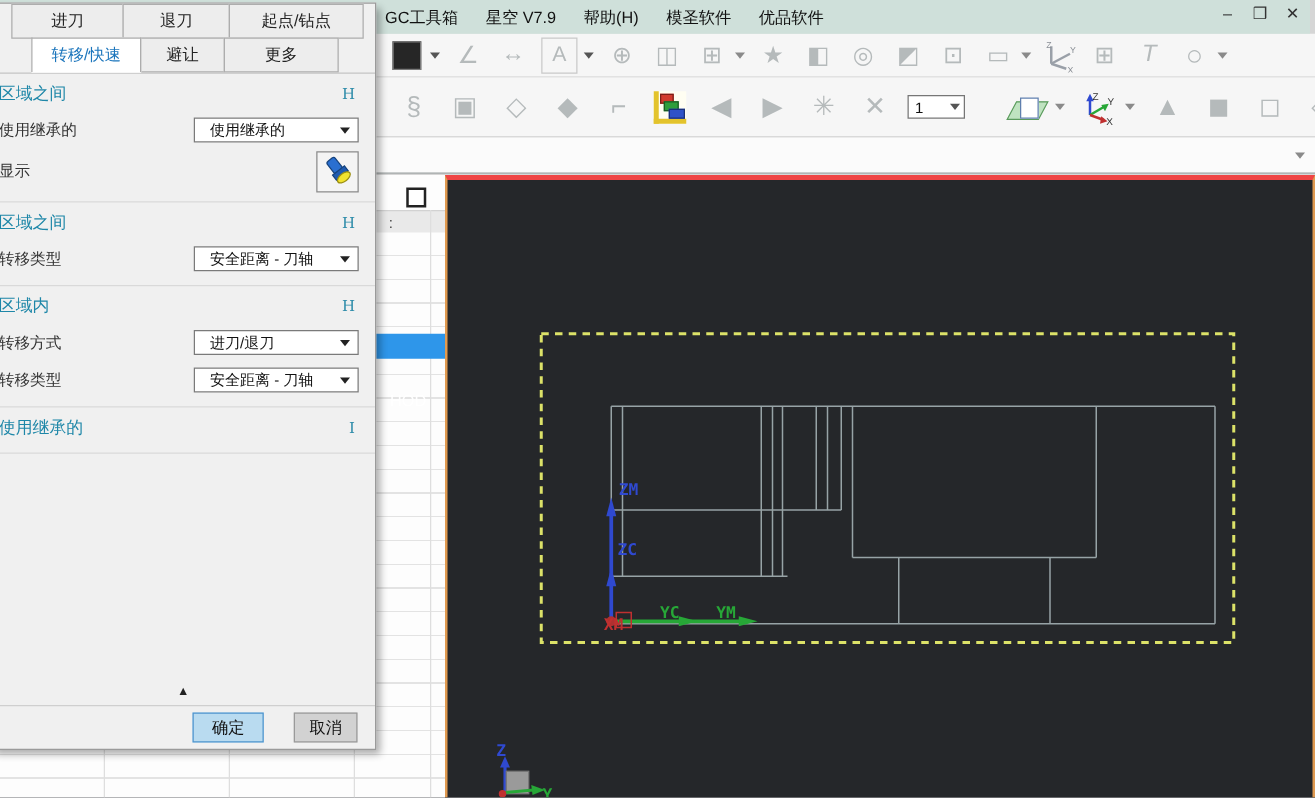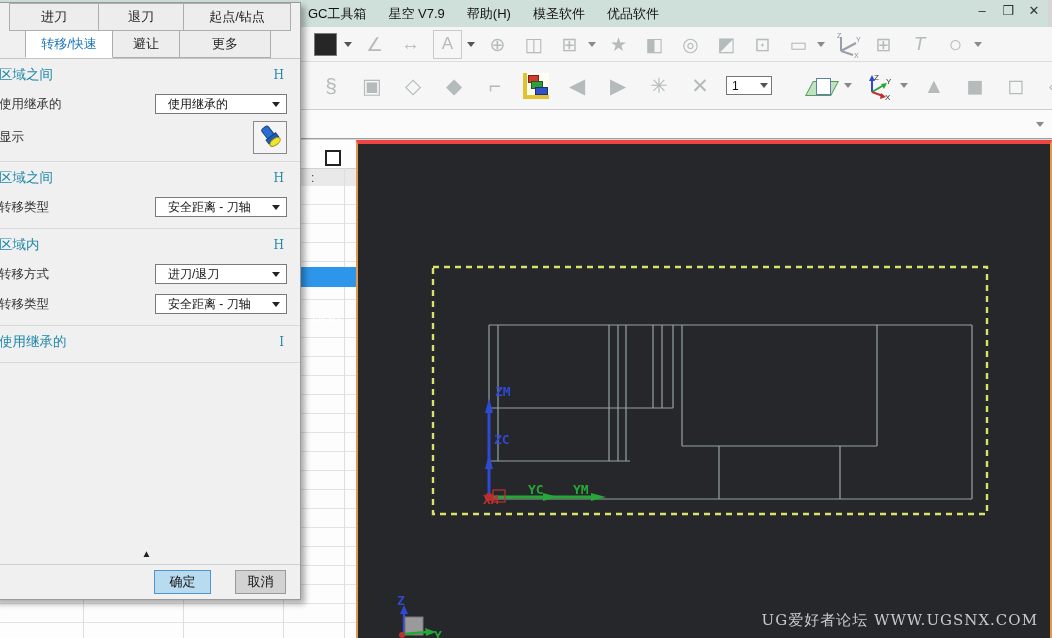--- a/index.html
+++ b/index.html
@@ -260,21 +260,20 @@
         <line x1="404" y1="632" x2="404" y2="610" stroke="#2f49d0" stroke-width="2.5"></line>
         <polygon points="404,603 400,612 408,612" fill="#2f49d0"></polygon>
         <rect x="405" y="615" width="18" height="18" fill="#9a9a9a" stroke="#777"></rect>
         <line x1="404" y1="632" x2="427" y2="630" stroke="#27a737" stroke-width="2.5"></line>
         <polygon points="436,630 425,626 426,634" fill="#27a737"></polygon>
         <circle cx="402" cy="633" r="3" fill="#c03030"></circle>
         <text class="axis" x="397" y="603" fill="#2f49d0">Z</text>
         <text class="axis" x="434" y="638" fill="#27a737">Y</text>
       </g>
     </svg>
-    <div class="wm">UG爱好者论坛 WWW.UGSNX.COM</div>
   </div>
 </div>
 
 <div class="dialog">
   <div class="tabsrow r1">
     <div class="tab">进刀</div>
     <div class="tab">退刀</div>
     <div class="tab">起点/钻点</div>
   </div>
   <div class="tabsrow r2">

